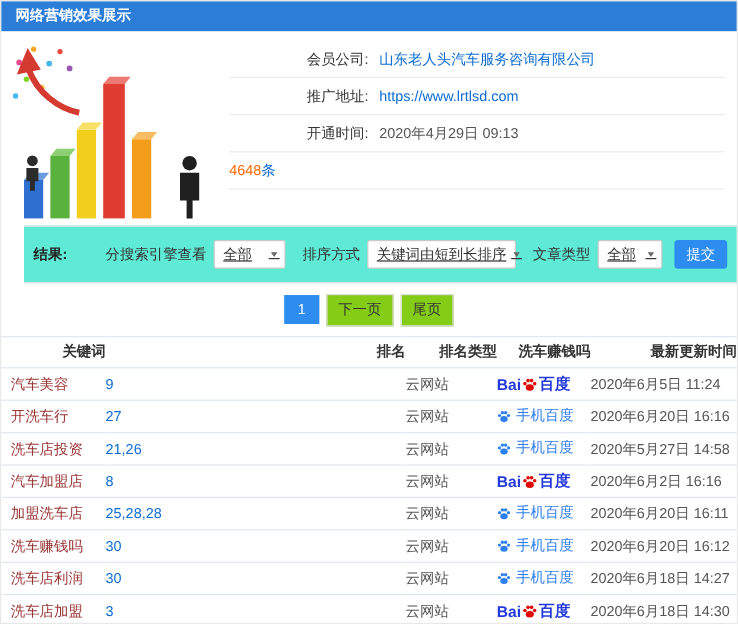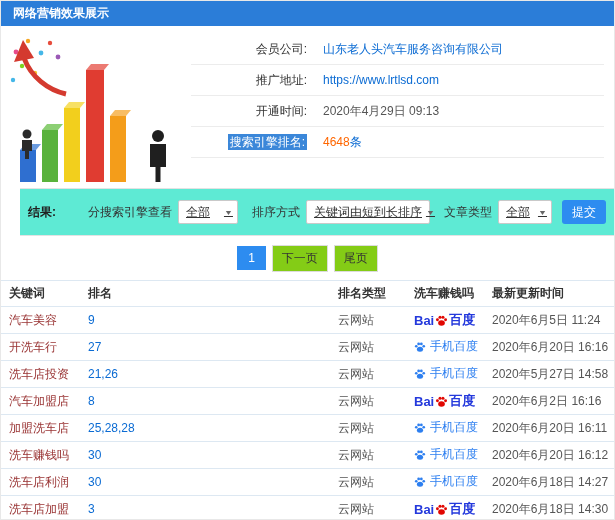--- a/index.html
+++ b/index.html
@@ -9,21 +9,21 @@
 
   
   .topbar { height:25px; background:#2b7dd8; color:#fff; display:flex; align-items:center;
             padding:0 12px; font-weight:bold; font-size:12px; }
 
   
   .info-section { display:flex; height:162px; }
   .illustration { width:190px; display:flex; align-items:flex-end; justify-content:center; padding-bottom:4px; }
   .info-rows { flex:1; padding-top:8px; padding-right:10px; }
   .info-row { display:flex; align-items:center; height:31px; border-bottom:1px solid #ececec; }
-  .info-label { width:116px; text-align:right; margin-right:16px; color:#333; white-space:nowrap; }
+  .info-label { width:116px; text-align:right; margin-right:9px; color:#333; white-space:nowrap; }
   .info-link { color:#0b6bd3; text-decoration:none; cursor:pointer; }
   .info-text { color:#555; }
   .hl { background:#3b87d9; color:#fff; padding:1px 2px; }
   .count { color:#ff6600; }
   .unit { color:#0b6bd3; text-decoration:none; cursor:pointer; }
 
   
   .filter-bar { height:48px; background:#5eead4; border-top:1px solid #e3e3e3; border-bottom:1px solid #e3e3e3;
                 display:flex; align-items:center; padding:0 8px;margin-left:19px; }
   .result-label { font-weight:bold; color:#222; }
@@ -37,21 +37,21 @@
   .submit { height:24px; padding:0 10px; margin-left:10px; background:#2d8cf0; color:#fff; border:none;
             border-radius:3px; font-size:12px; cursor:pointer; font-family:inherit; }
 
   
   .pagination { height:44px; display:flex; align-items:center; justify-content:center; gap:6px; }
   .page { padding:4px 9px; border:1px solid #dcdcdc; background:#84cc16; color:#333; cursor:pointer; }
   .page.current { background:#2d8cf0; border-color:#2d8cf0; color:#fff; padding:4px 10px; }
 
   
   table { width:100%; border-collapse:collapse; table-layout:fixed; font-size:12px; border-top:1px solid #dde8f2; }
-  th { text-align:left; font-weight:bold; color:#333; height:26px; border-bottom:1px solid #dde8f2; }
+  th { text-align:right; font-weight:bold; color:#333; height:26px; border-bottom:1px solid #dde8f2; }
   td { height:27px; border-bottom:1px solid #dde8f2; overflow:hidden; white-space:nowrap; }
   th:first-child, td:first-child { padding-left:8px; }
   .kw { color:#993333; }
   .rank a { color:#0b6bd3; text-decoration:none; cursor:pointer; }
   .rtype, .time { color:#555; }
 
   
   svg.paw { fill: currentColor; vertical-align:middle; }
   .engine-pc { display:inline-flex; align-items:center; font-weight:bold; font-size:13px; color:#2439dc; }
   .engine-pc .pawwrap { color:#e10601; margin:0 1px; display:inline-flex; }
@@ -119,21 +119,20 @@
       </div>
       <div class="info-row">
         <span class="info-label">推广地址:</span>
         <a class="info-link" href="#">https://www.lrtlsd.com</a>
       </div>
       <div class="info-row">
         <span class="info-label">开通时间:</span>
         <span class="info-text">2020年4月29日 09:13</span>
       </div>
       <div class="info-row">
-        <span class="info-label"><span class="hl">搜索引擎排名:</span></span>
         <span class="count">4648</span>
           <a class="unit" href="#">条</a>
       </div>
     </div>
   </div>
 
   <div class="filter-bar">
     <span class="result-label">结果:</span>
     <div class="filter-controls">
       <span class="f-label">分搜索引擎查看</span>

